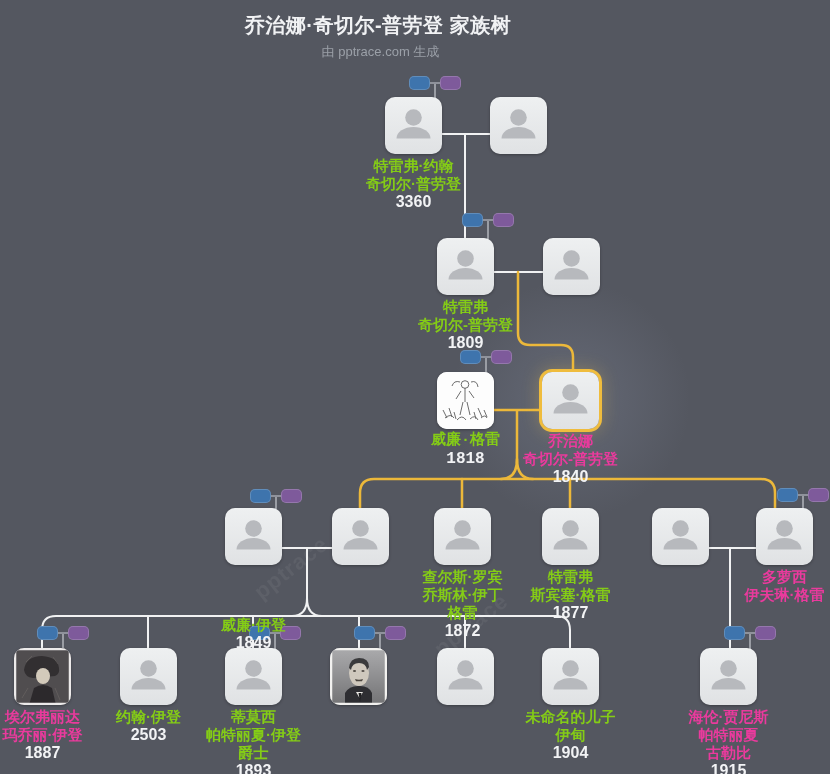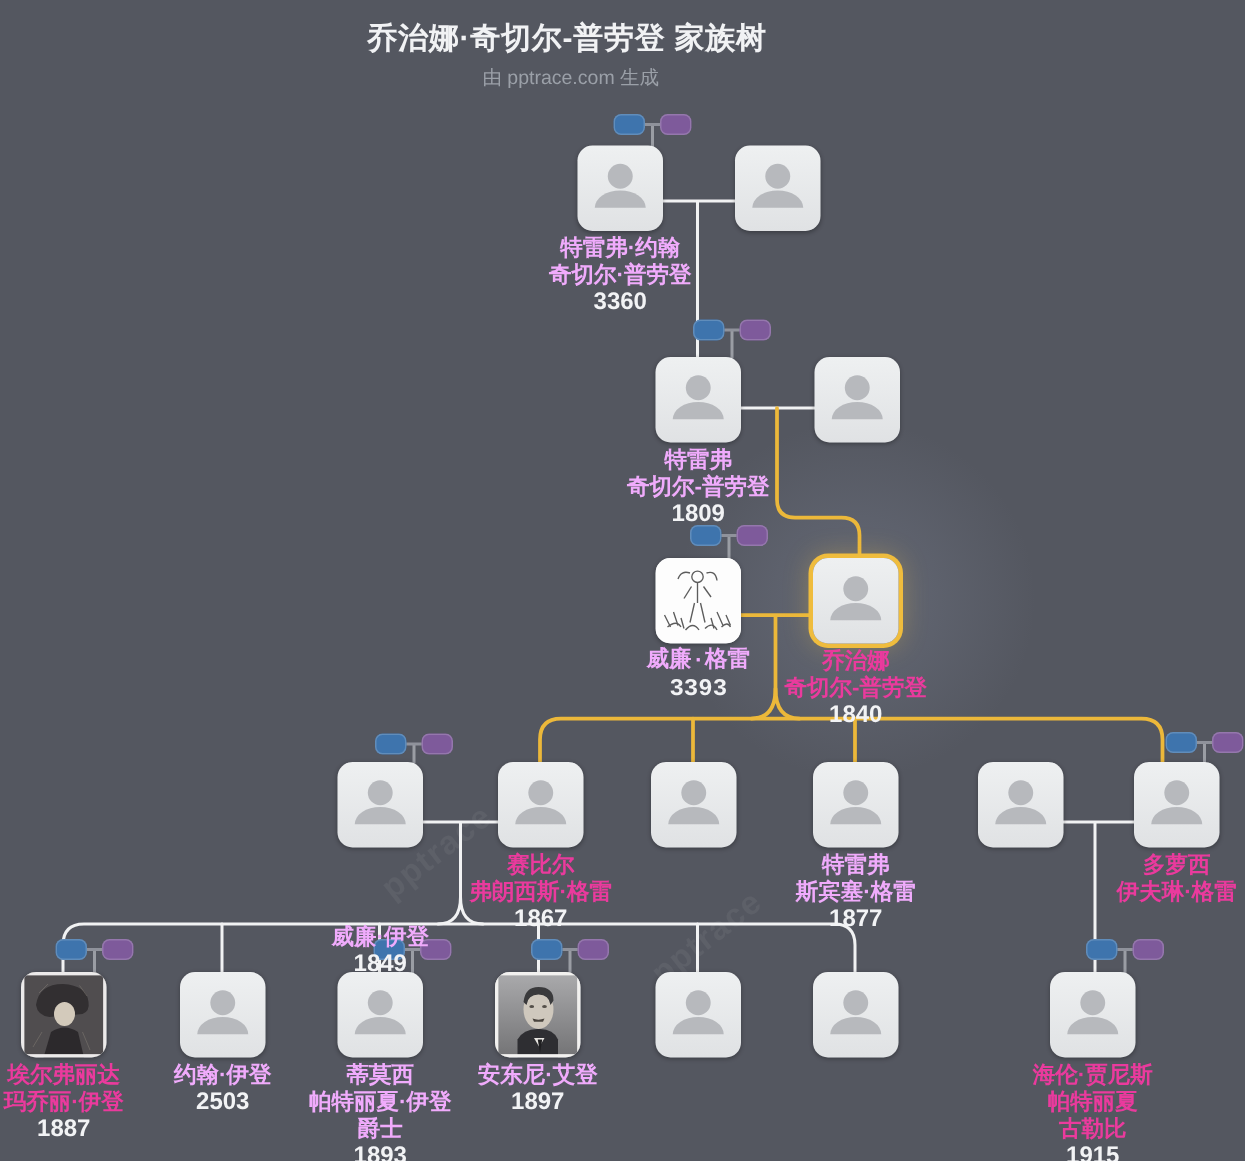--- a/index.html
+++ b/index.html
@@ -19,21 +19,21 @@
   .pill{position:absolute;top:0;width:21px;height:14px;border-radius:5px;}
   .pill.male{left:0;background:#3e74ad;box-shadow:inset 0 0 0 1px rgba(255,255,255,.18);}
   .pill.female{left:31px;background:#7e5a9b;box-shadow:inset 0 0 0 1px rgba(255,255,255,.18);}
   .node{position:absolute;width:57px;height:57px;border-radius:10px;z-index:4;overflow:hidden;
         background:linear-gradient(180deg,#eef0f1,#e0e2e4);
         box-shadow:0 1px 3px rgba(0,0,0,.30);}
   .node svg{display:block;}
   .node.highlighted{box-shadow:0 0 0 3px #efbc3d, 0 0 18px 2px rgba(239,188,61,.30);}
   .label{position:absolute;width:140px;text-align:center;z-index:5;
          font-size:15px;font-weight:700;line-height:18px;}
-  .nm.male{color:#f0abfc;}
+  .nm.male{color:#84cc16;}
   .nm.female{color:#ea3a9d;}
   .yr{color:#f2f3f5;font-size:16px;font-weight:600;line-height:18px;}
 </style>
 </head>
 <body>
 
 <div id="stage">
 
   <div class="glow" style="left:441px;top:270px;"></div>
   <div class="wm" style="left:248px;top:555px;">pptrace</div>
@@ -125,21 +125,21 @@
           <path d="M20 48q5-6 9 0"></path>
           <path d="M33 47q5-5 8 1"></path>
           <path d="M44 46q4-4 6 0"></path>
           <path d="M6 38l4 8M12 36l3 9M41 36l4 9M47 38l3 7M17 40l2 7M37 40l2 7"></path>
           <path d="M23 10q-6-2-8 4M34 10q6-2 7 5"></path>
         </g>
       </svg>
     </div>
     <div class="label" style="left: 395.5px; top: 432px; font-family: Liberation Mono, monospace;">
       <div class="nm male">威廉·格雷</div>
-      <div class="yr">3393</div>
+      <div class="yr">1818</div>
     </div>
     <div class="badge-pair" style="left: 460px; top: 350px;">
       <div class="badge-conn"></div>
       <div class="pill male"></div>
       <div class="pill female"></div>
     </div>
     <div class="node highlighted" style="left: 542px; top: 372px;">
       <svg viewBox="0 0 57 57" width="57" height="57">
         <circle cx="28.5" cy="20.5" r="8.3" fill="#b7b9bd"></circle>
         <path d="M11.5 41.5a17 11.5 0 0 1 34 0z" fill="#b7b9bd"></path>
@@ -164,30 +164,31 @@
       <div class="badge-conn"></div>
       <div class="pill male"></div>
       <div class="pill female"></div>
     </div>
     <div class="node" style="left: 332px; top: 508px;">
       <svg viewBox="0 0 57 57" width="57" height="57">
         <circle cx="28.5" cy="20.5" r="8.3" fill="#b7b9bd"></circle>
         <path d="M11.5 41.5a17 11.5 0 0 1 34 0z" fill="#b7b9bd"></path>
       </svg>
     </div>
-    <div class="label" style="left: 290.5px; top: 568px;">
-      <div class="nm female">赛比尔</div>
-      <div class="nm female">弗朗西斯·格雷</div>
-      <div class="yr">1867</div>
-    </div>
     <div class="node" style="left: 434px; top: 508px;">
       <svg viewBox="0 0 57 57" width="57" height="57">
         <circle cx="28.5" cy="20.5" r="8.3" fill="#b7b9bd"></circle>
         <path d="M11.5 41.5a17 11.5 0 0 1 34 0z" fill="#b7b9bd"></path>
       </svg>
+    </div>
+    <div class="label" style="left: 392.5px; top: 568px;">
+      <div class="nm male">查尔斯·罗宾</div>
+      <div class="nm male">乔斯林·伊丁</div>
+      <div class="nm male">格雷</div>
+      <div class="yr">1872</div>
     </div>
     <div class="node" style="left: 542px; top: 508px;">
       <svg viewBox="0 0 57 57" width="57" height="57">
         <circle cx="28.5" cy="20.5" r="8.3" fill="#b7b9bd"></circle>
         <path d="M11.5 41.5a17 11.5 0 0 1 34 0z" fill="#b7b9bd"></path>
       </svg>
     </div>
     <div class="label" style="left: 500.5px; top: 568px;">
       <div class="nm male">特雷弗</div>
       <div class="nm male">斯宾塞·格雷</div>
@@ -278,40 +279,41 @@
         <ellipse cx="29" cy="25" rx="10" ry="13" fill="#cfc8bd"></ellipse>
         <path d="M19 20q1-10 10-10q10 0 10 9l-2 3q-1-7-8-7q-7 0-8 7z" fill="#3a3a3c"></path>
         <path d="M25 31q4 1.5 8 0l-1 2.2h-6z" fill="#4a443e"></path>
         <g fill="#55504a">
           <ellipse cx="24.5" cy="23" rx="1.6" ry="1"></ellipse>
           <ellipse cx="33" cy="23" rx="1.6" ry="1"></ellipse>
         </g>
         <rect x="1" y="1" width="55" height="55" fill="none" stroke="#f2f1ef" stroke-width="2.5"></rect>
       </svg>
     </div>
-    <div class="label" style="left: 288.5px; top: 708px;">
-      <div class="nm male">安东尼·艾登</div>
-      <div class="yr">1897</div>
-    </div>
     <div class="badge-pair" style="left: 354px; top: 626px;">
       <div class="badge-conn"></div>
       <div class="pill male"></div>
       <div class="pill female"></div>
     </div>
     <div class="node" style="left: 437px; top: 648px;">
       <svg viewBox="0 0 57 57" width="57" height="57">
         <circle cx="28.5" cy="20.5" r="8.3" fill="#b7b9bd"></circle>
         <path d="M11.5 41.5a17 11.5 0 0 1 34 0z" fill="#b7b9bd"></path>
       </svg>
     </div>
     <div class="node" style="left: 542px; top: 648px;">
       <svg viewBox="0 0 57 57" width="57" height="57">
         <circle cx="28.5" cy="20.5" r="8.3" fill="#b7b9bd"></circle>
         <path d="M11.5 41.5a17 11.5 0 0 1 34 0z" fill="#b7b9bd"></path>
       </svg>
+    </div>
+    <div class="label" style="left: 500.5px; top: 708px;">
+      <div class="nm male">未命名的儿子</div>
+      <div class="nm male">伊甸</div>
+      <div class="yr">1904</div>
     </div>
     <div class="node" style="left: 700px; top: 648px;">
       <svg viewBox="0 0 57 57" width="57" height="57">
         <circle cx="28.5" cy="20.5" r="8.3" fill="#b7b9bd"></circle>
         <path d="M11.5 41.5a17 11.5 0 0 1 34 0z" fill="#b7b9bd"></path>
       </svg>
     </div>
     <div class="label" style="left: 658.5px; top: 708px;">
       <div class="nm female">海伦·贾尼斯</div>
       <div class="nm female">帕特丽夏</div>

